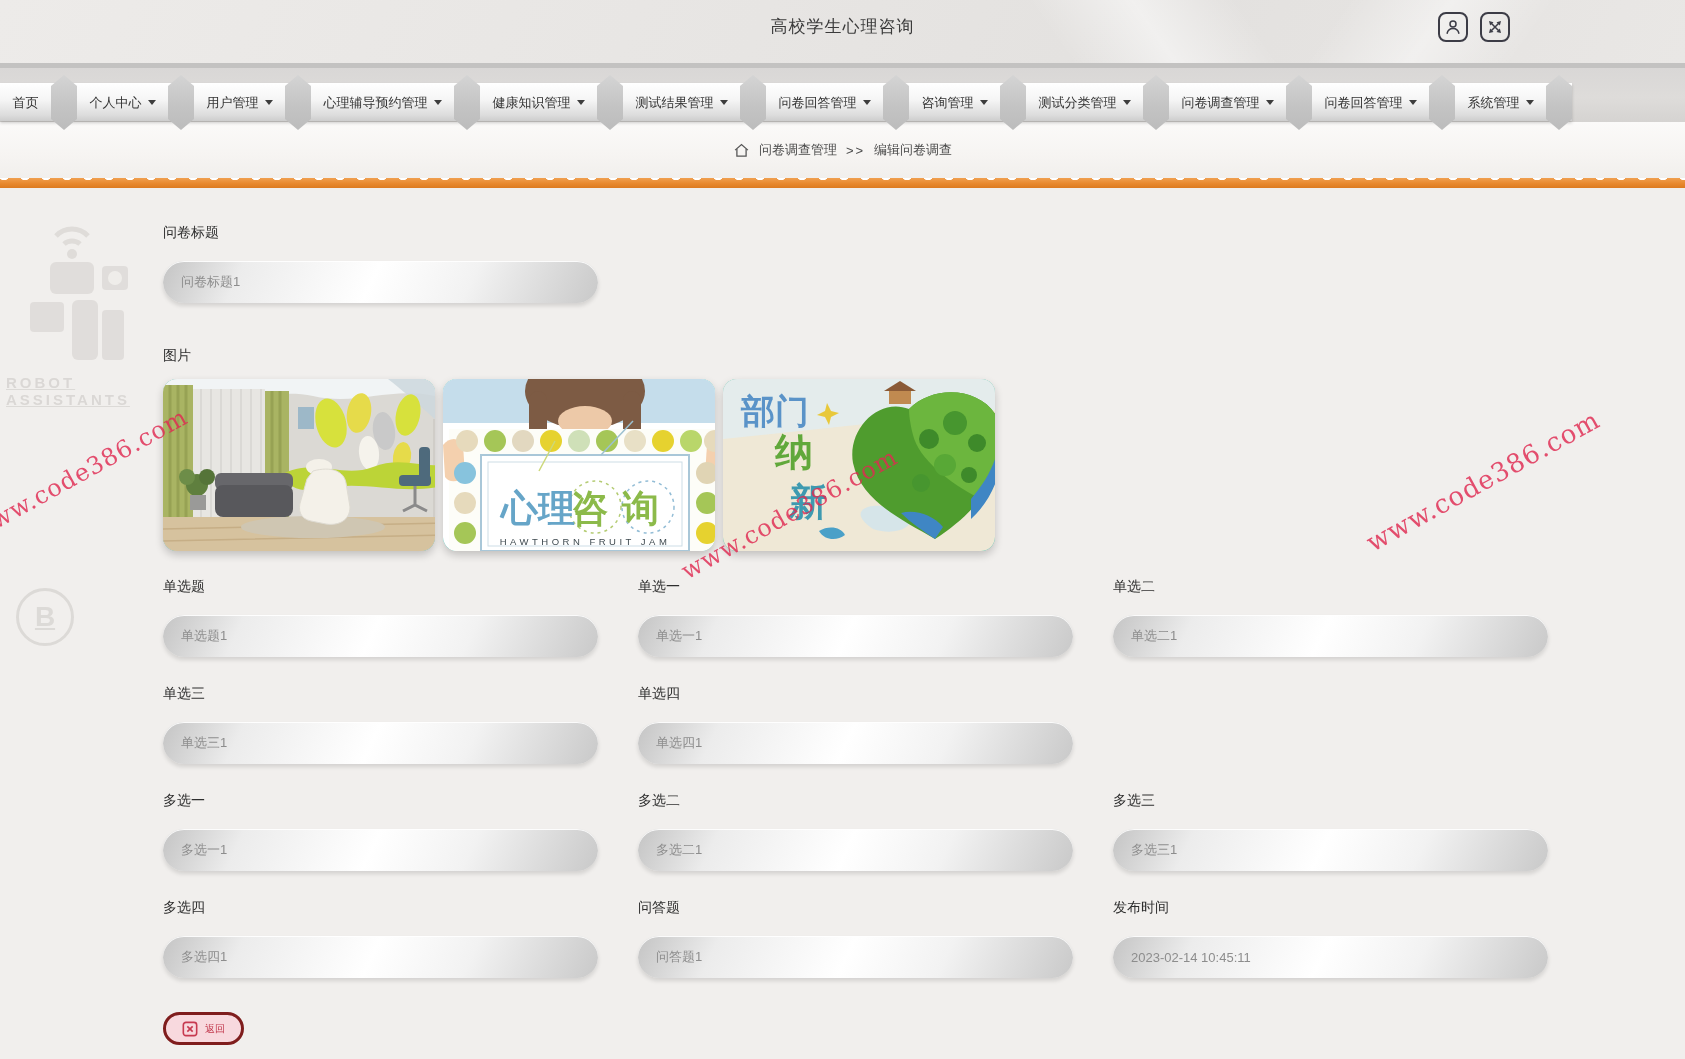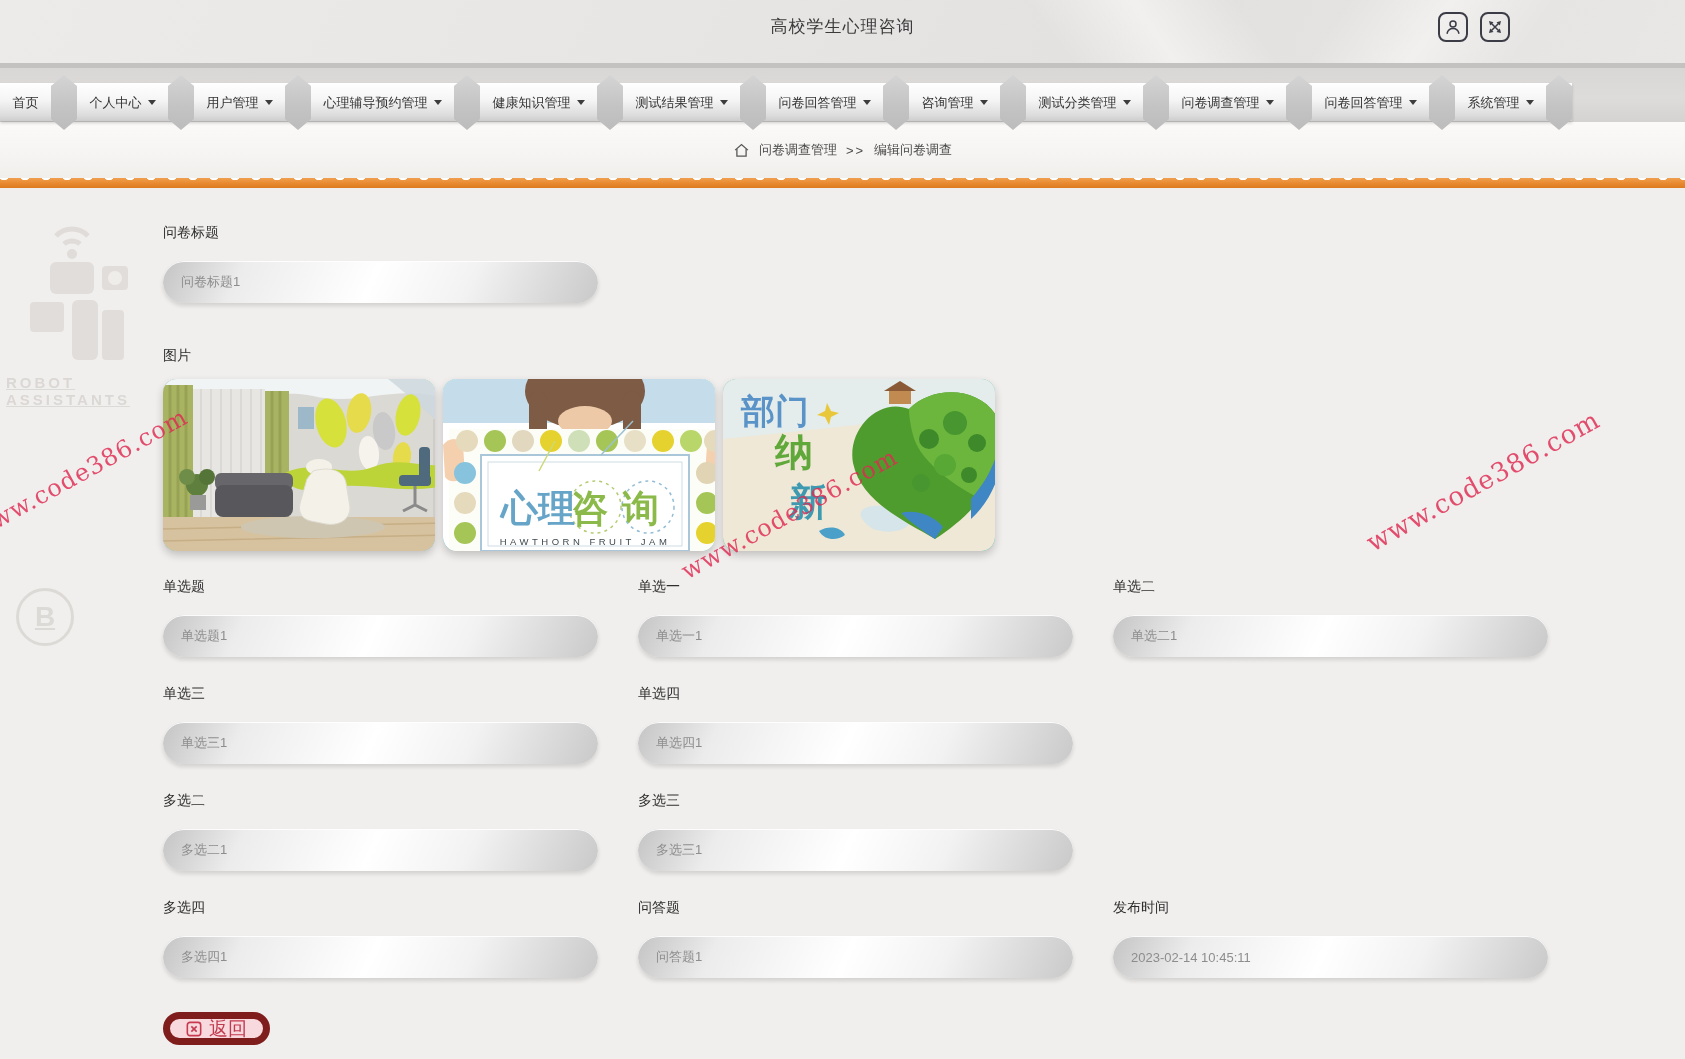--- a/index.html
+++ b/index.html
@@ -65,21 +65,21 @@
   .images-row { display:flex; gap:8px; margin-top:15px; }
   .img-card { width:272px; height:172px; border-radius:14px; overflow:hidden; background:#14b8a6;
     box-shadow:0 4px 9px rgba(0,0,0,.20); cursor:pointer; }
   .img-card svg { display:block; }
 
   .form-row { display:grid; grid-template-columns:repeat(3,435px); column-gap:40px; margin-top:28px; }
   .form-row.first { margin-top:27px; }
 
   .back-btn { margin-top:34px; display:inline-flex; align-items:center; gap:7px;
     height:33px; padding:0 16px; border-radius:17px; cursor:pointer;
-    background:#f8d9de; border:7px solid #7f1d1d; color:#c23a4e; font-size:19px; }
+    background:#f8d9de; border:3px solid #7f1d1d; color:#c23a4e; font-size:10px; }
 
   
   .wm { position:absolute; color:#e02a52; opacity:.82; font-family:"DejaVu Serif",serif;
     font-size:24px; letter-spacing:1px; white-space:nowrap; transform:rotate(-29deg); z-index:10; pointer-events:none; }
   .wm-left   { left:-42px; top:272px; }
   .wm-center { left:668px;  top:312px; }
   .wm-right  { left:1352px; top:278px; font-size:26px; }
 
   .decor { position:absolute; pointer-events:none; color:#d6d3d0;text-decoration:underline; }
   .robot-wrap { left:6px; top:26px; width:150px; opacity:.75; }
@@ -311,20 +311,24 @@
       </div>
       <div>
         <div class="field-label">单选四</div>
         <div class="pill-input">单选四1</div>
       </div>
     </div>
 
     
     <div class="form-row">
       <div>
+        <div class="field-label">多选一</div>
+        <div class="pill-input">多选一1</div>
+      </div>
+      <div>
         <div class="field-label">多选二</div>
         <div class="pill-input">多选二1</div>
       </div>
       <div>
         <div class="field-label">多选三</div>
         <div class="pill-input">多选三1</div>
       </div>
     </div>
 
     

